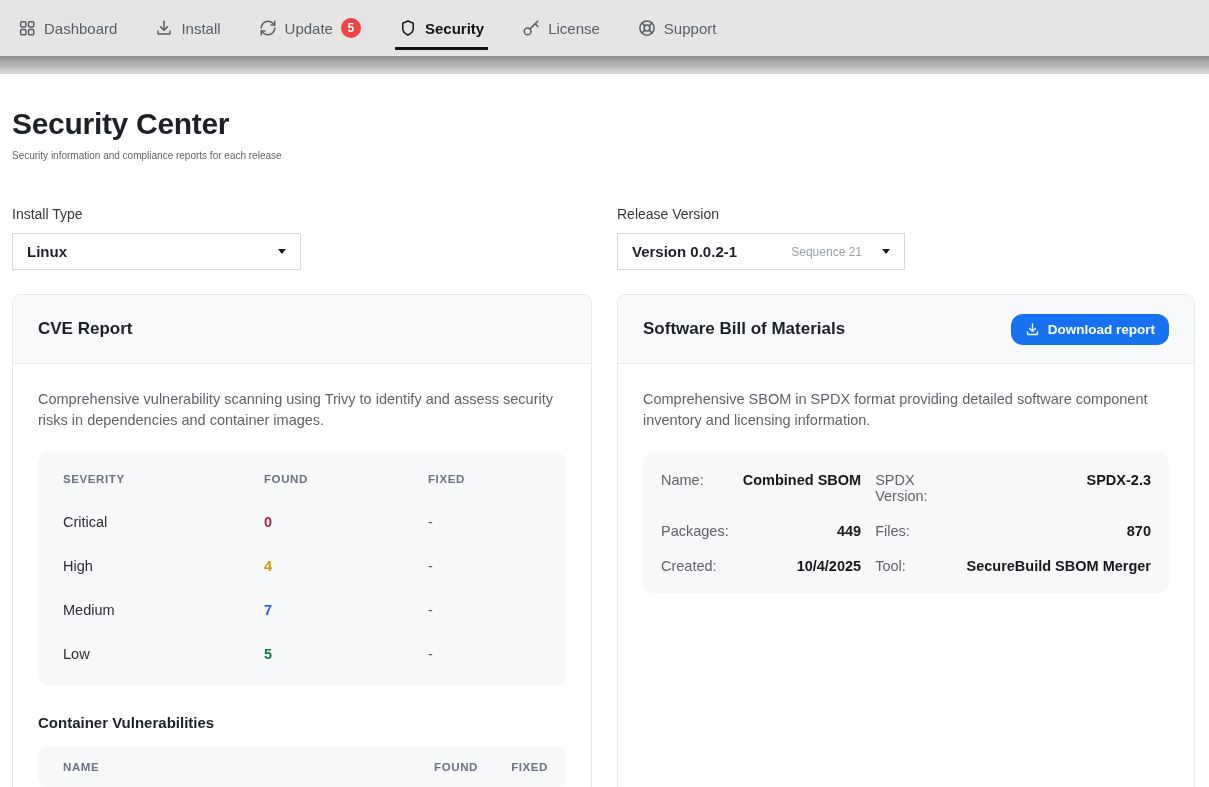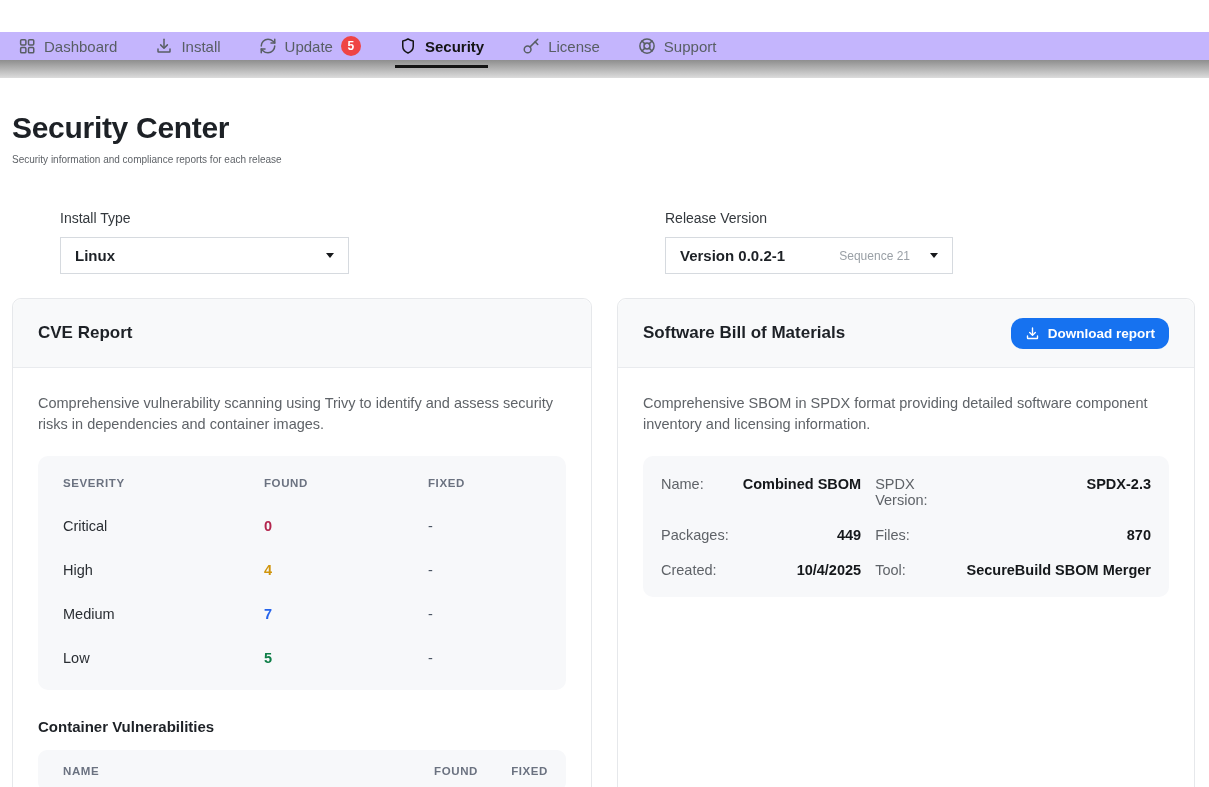--- a/index.html
+++ b/index.html
@@ -1,41 +1,41 @@
 <!DOCTYPE html>
 <html><head>
 <meta charset="utf-8">
 <style>
   * { margin:0; padding:0; box-sizing:border-box; }
   html,body { width:1209px; height:787px; overflow:hidden; background:#fff;
     font-family:"Liberation Sans", sans-serif; color:#202124; }
 
   
-  .top-nav { height:28px; background:#c4b5fd; display:flex; align-items:center;
-    padding-left:18px; gap:38px; position:relative;margin-top:32px; }
+  .top-nav { height:56px; background:#e5e5e5; display:flex; align-items:center;
+    padding-left:18px; gap:38px; position:relative; }
   .nav-item { display:flex; align-items:center; gap:8px; font-size:15px;
     color:#585e64; cursor:pointer; position:relative; height:43px; }
   .nav-item .nicon { width:18px; height:18px; flex:0 0 18px; }
   .nav-item svg { stroke:#585e64; }
   .nav-item.active { color:#141414; font-weight:700; }
   .nav-item.active svg { stroke:#141414; }
   .nav-item.active::after { content:""; position:absolute; left:-4px; right:-4px;
     bottom:0; height:3px; background:#141414; }
   .badge { min-width:20px; height:20px; border-radius:10px; background:#ef4444;
     color:#fff; font-size:12px; font-weight:700; display:inline-flex;
     align-items:center; justify-content:center; padding:0 5px; }
   .band { height:18px; background:linear-gradient(to bottom,#8e8e8e,#dcdcdc); }
 
   
   main { padding:0 14px 0 12px; }
   h1 { margin-top:33px; font-size:30px; font-weight:700; letter-spacing:-.3px; color:#1d2126; }
   .subtitle { margin-top:9px; font-size:10px; color:#5f6368; }
 
   
-  .filters { margin-top:45px; display:grid; grid-template-columns:605px 1fr;margin-left:48px; }
+  .filters { margin-top:45px; display:grid; grid-template-columns:605px 1fr; }
   .filter label { display:block; font-size:14px; color:#33383d; margin-bottom:11px; }
   .select { height:37px; background:#fff; border:1px solid #d6dadf; border-radius:0;
     display:flex; align-items:center; justify-content:space-between;
     padding:0 14px; cursor:pointer; }
   .select.install { width:289px; }
   .select.release { width:288px; }
   .select-value { font-size:15px; font-weight:700; color:#1d2126; }
   .seq { display:flex; align-items:center; gap:20px; font-size:12px; color:#9aa0a6; }
   .caret { width:0; height:0; border-left:4.5px solid transparent;
     border-right:4.5px solid transparent; border-top:5.5px solid #17191c; }

